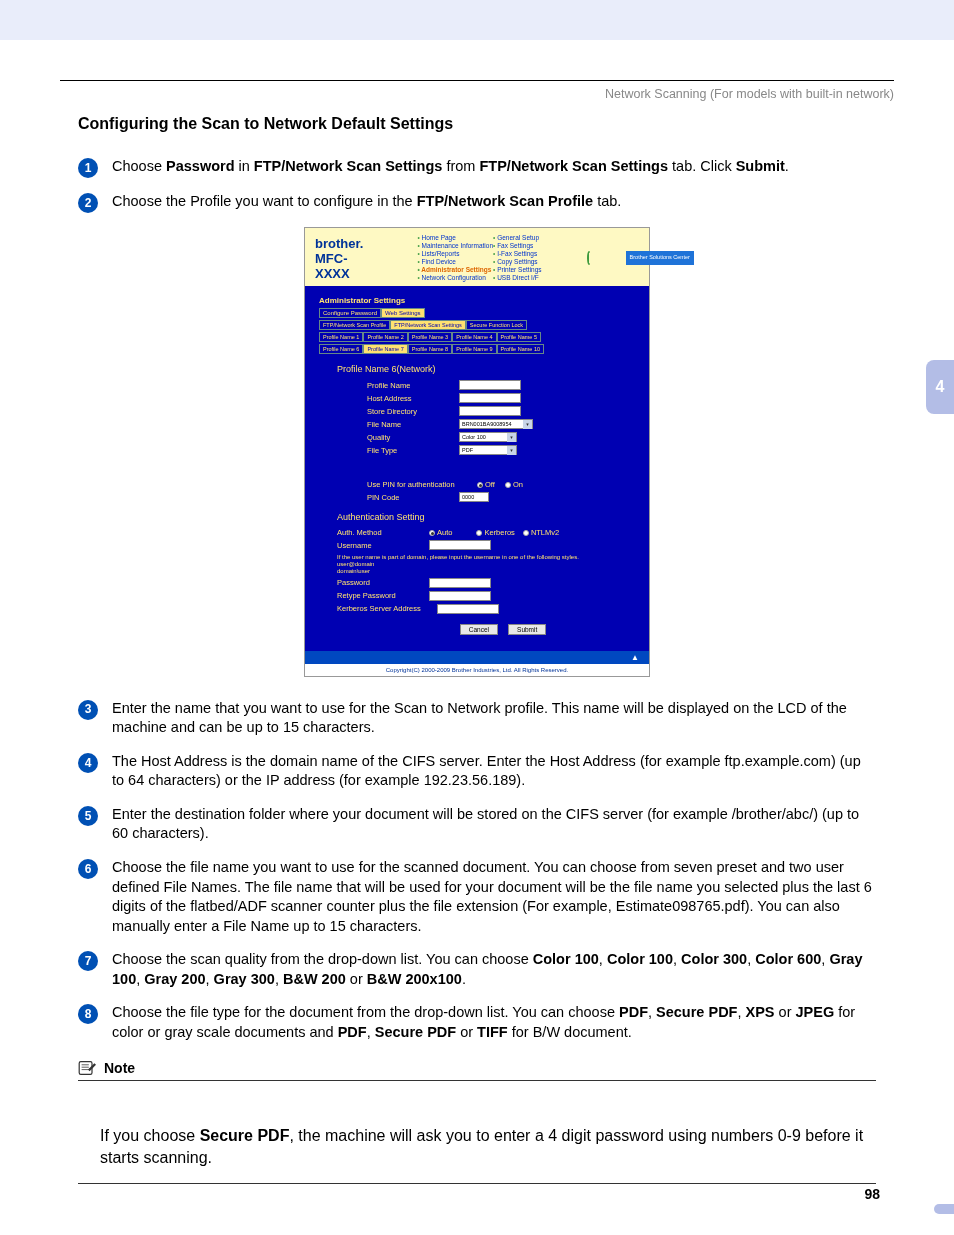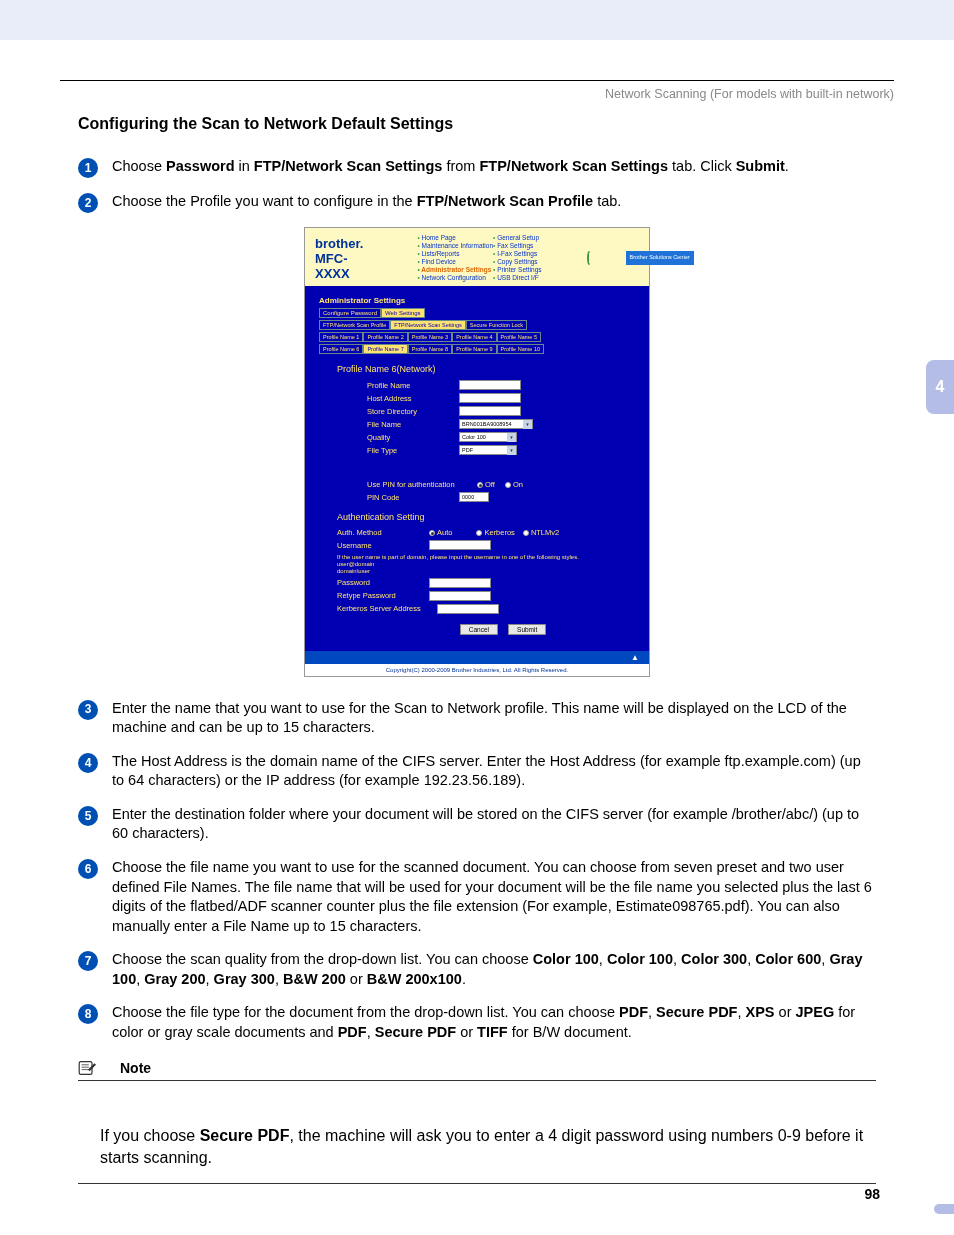--- a/index.html
+++ b/index.html
@@ -73,21 +73,21 @@
 .fradio { display: inline-block; width: 6px; height: 6px; border: 1px solid #aaa; border-radius: 50%; background: #fff; margin-right: 2px; vertical-align: middle; }
 .fradio.on::after { content: ""; display: block; width: 3px; height: 3px; background: #333; border-radius: 50%; margin: 1px auto; }
 .freetext { font-size: 6px; color: #ffe270; margin: 4px 0 2px -30px; line-height: 1.2; }
 .btnrow { text-align: center; margin: 10px 0 6px 0; }
 .btnrow .sbtn { display: inline-block; background: #e8e8e8; border: 1px solid #888; font-size: 6.5px; color: #000; padding: 1px 8px; margin: 0 4px; }
 .backtop { text-align: right; background: #0048c0; padding: 2px 10px; color: #fff; font-size: 8px; }
 .copyright { background: #fff; color: #003399; font-size: 6px; text-align: center; padding: 3px; }
 
 .note-block { margin-top: 18px; }
 .note-head {
-  display: flex; align-items: center; gap: 22px;
+  display: flex; align-items: center; gap: 6px;
   border-bottom: 1px solid #333; padding-bottom: 4px; margin-bottom: 10px;
 }
 .note-icon { width: 20px; height: 16px; }
 .note-icon svg { width: 100%; height: 100%; }
 .note-head b { font-size: 14px; }
 .note-text { font-size: 16px; line-height: 1.35; padding-left: 22px; margin-top: 44px; }
 .note-end { border-bottom: 1px solid #333; margin-top: 14px; }
 
 .page-num { position: absolute; bottom: 22px; right: 74px; font-size: 14px; font-weight: bold; }
 .footer-accent { position: absolute; bottom: 10px; right: 0; width: 20px; height: 10px; background: #b3bde6; border-top-left-radius: 5px; border-bottom-left-radius: 5px; }

